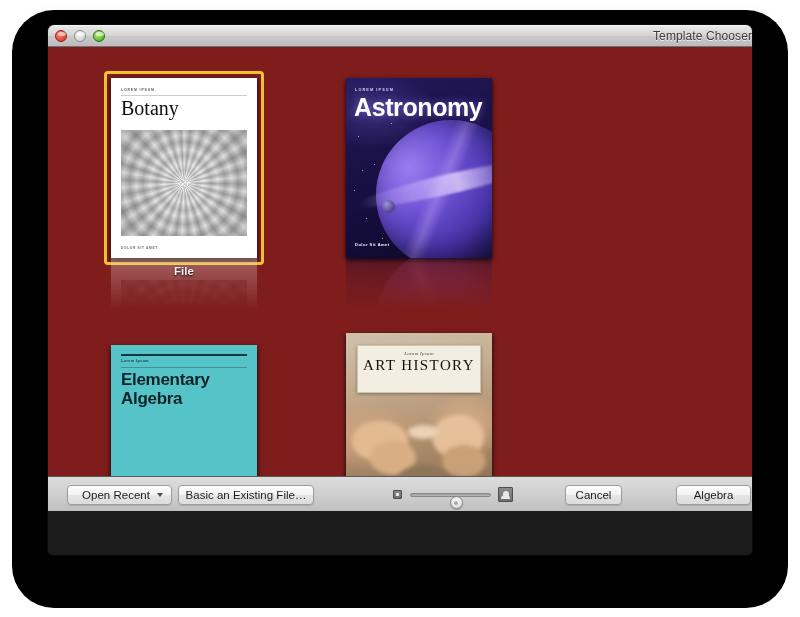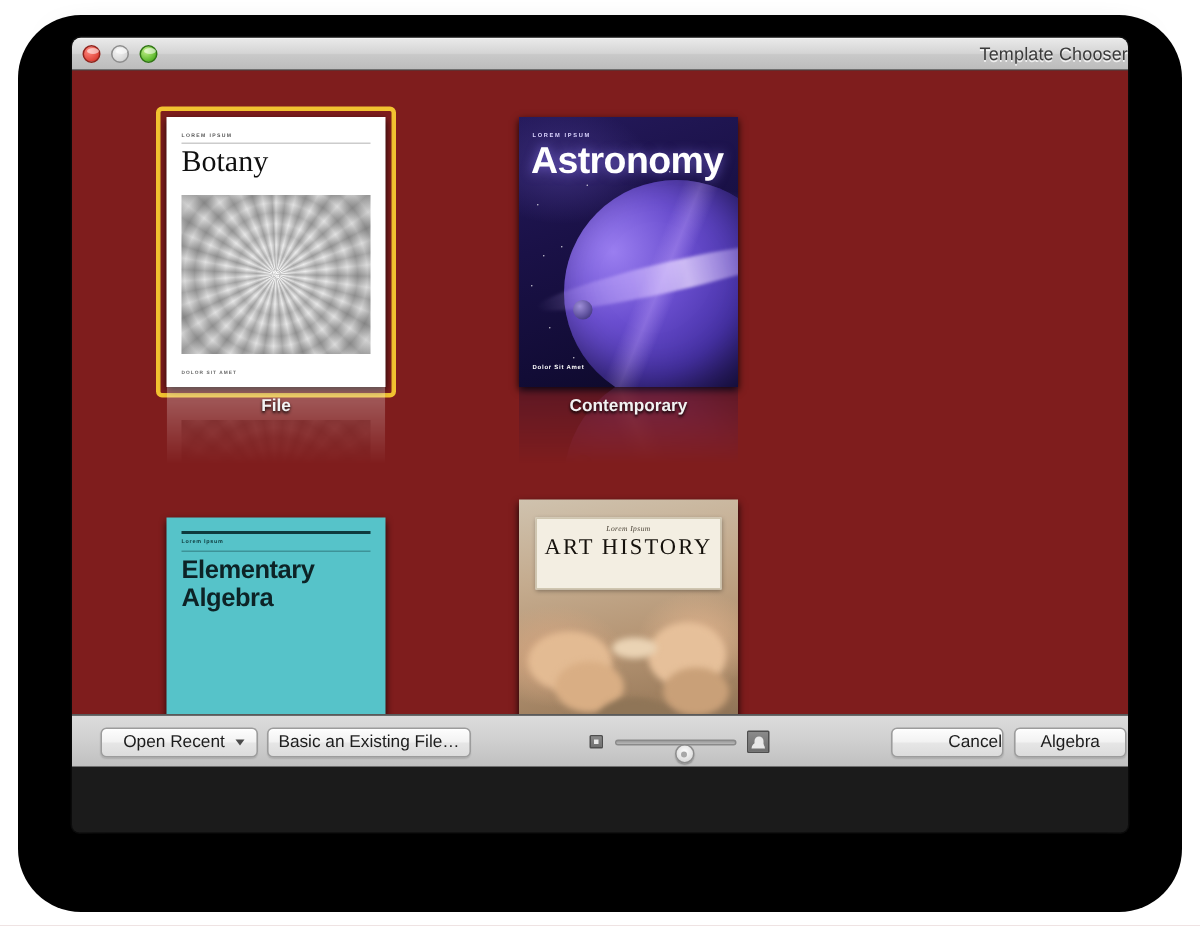--- a/index.html
+++ b/index.html
@@ -323,21 +323,21 @@
 
   #btn-open-recent { left: 19px;  width: 105px; padding-right: 7px; }
   #btn-open-recent .caret {
     position: absolute; right: 8px; top: 7px;
     width: 0; height: 0;
     border-left: 3.5px solid transparent;
     border-right: 3.5px solid transparent;
     border-top: 4.5px solid #4a4a4a;
   }
   #btn-open-existing { left: 130px; width: 136px; }
-  #btn-cancel { left: 546px; width: 75px; justify-content: flex-end; }
+  #btn-cancel { left: 517px; width: 57px; }
   #btn-choose { left: 628px; width: 75px; }
 
   .slider-area {
     position: absolute;
     left: 345px; top: 9px;
     width: 120px; height: 18px;
   }
   .sz-icon {
     position: absolute;
     border: 1px solid #4e4e4e;
@@ -447,21 +447,20 @@
               <div class="as-ftr">Dolor Sit Amet</div>
             </div>
           </div>
           <div class="reflection">
             <div class="cover c-astro">
               <div class="planet"></div>
                 <div class="ring"></div>
                 <div class="moon"></div>
             </div>
           </div>
-          <div class="tname">Contemporary</div>
         </div>
 
         <div class="cell">
           <div class="thumb-wrap">
 
             <div class="cover c-modern">
               <div class="bar"></div>
               <div class="mt-kicker">Lorem Ipsum</div>
               <div class="thin"></div>
               <div class="mt-title">Elementary Algebra</div>

